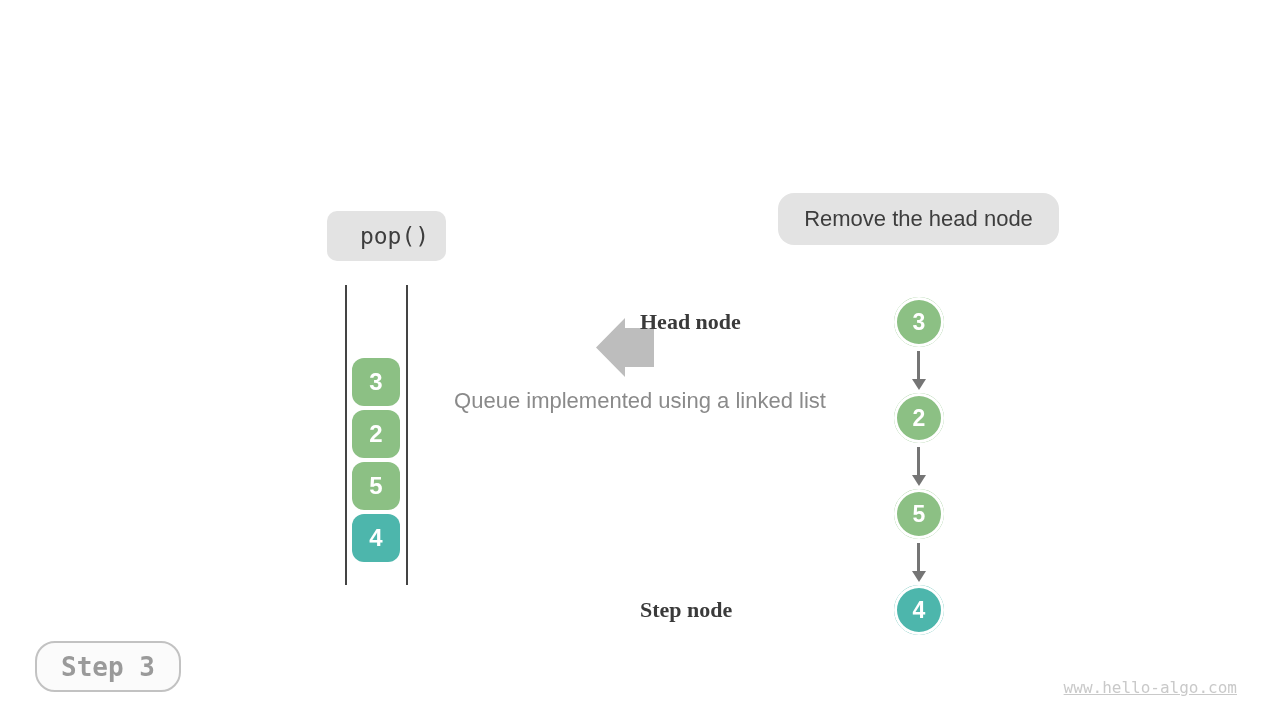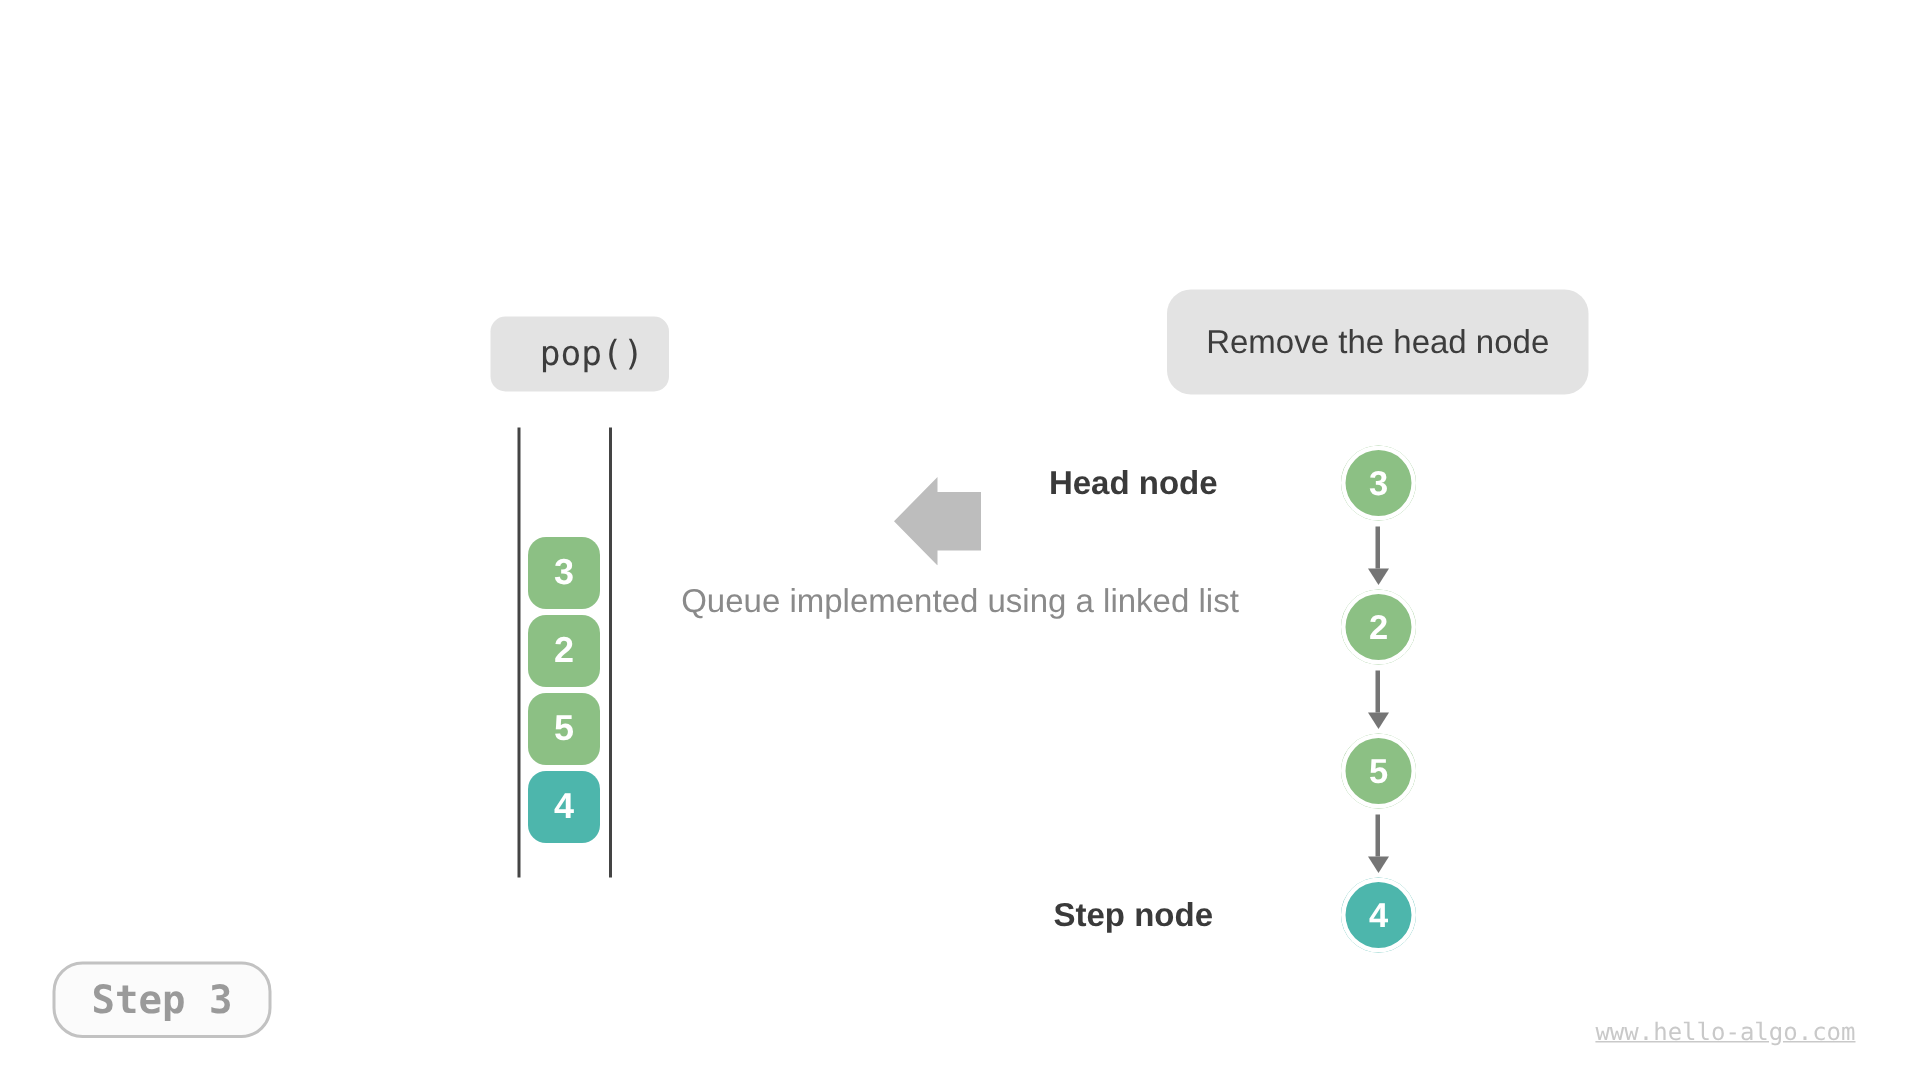--- a/index.html
+++ b/index.html
@@ -18,21 +18,21 @@
     left: 327px; top: 211px; width: 103px; height: 50px;
     background: var(--box_bg);
     border-radius: 10px;
     display: flex; align-items: center; justify-content: center;
     font-family: "DejaVu Sans Mono", monospace;
     font-size: 23px; color: var(--text_dark); padding-left: 16px;
   }
 
   
   .callout-box {
-    left: 778px; top: 193px; width: 281px; height: 70px;
+    left: 778px; top: 193px; width: 281px; height: 52px;
     background: var(--box_bg);
     border-radius: 16px;
     display: flex; align-items: center; justify-content: center;
     font-size: 22px; color: var(--text_dark);
   }
 
   
   .rail {
     width: 2px; top: 285px; height: 300px;
     background: var(--rail_gray);
@@ -60,22 +60,22 @@
   
   .caption {
     left: 340px; top: 388px; width: 600px;
     text-align: center;
     font-size: 22px; color: var(--text_gray);
   }
 
   
   .node-label {
     left: 640px; width: 231px;
-    text-align: center;
-    font-weight: bold; font-size: 22px; color: var(--label_dark);
+    text-align: left;
+    font-weight: bold; font-size: 22px; color: var(--label_dark); font-family: Liberation Serif, serif;
   }
   .head-label { top: 309px; }
   .tail-label { top: 597px; }
 
   
   .lnode {
     left: 891px; width: 56px; height: 56px;
     box-sizing: border-box;
     border-radius: 50%;
     border: 3px solid;

